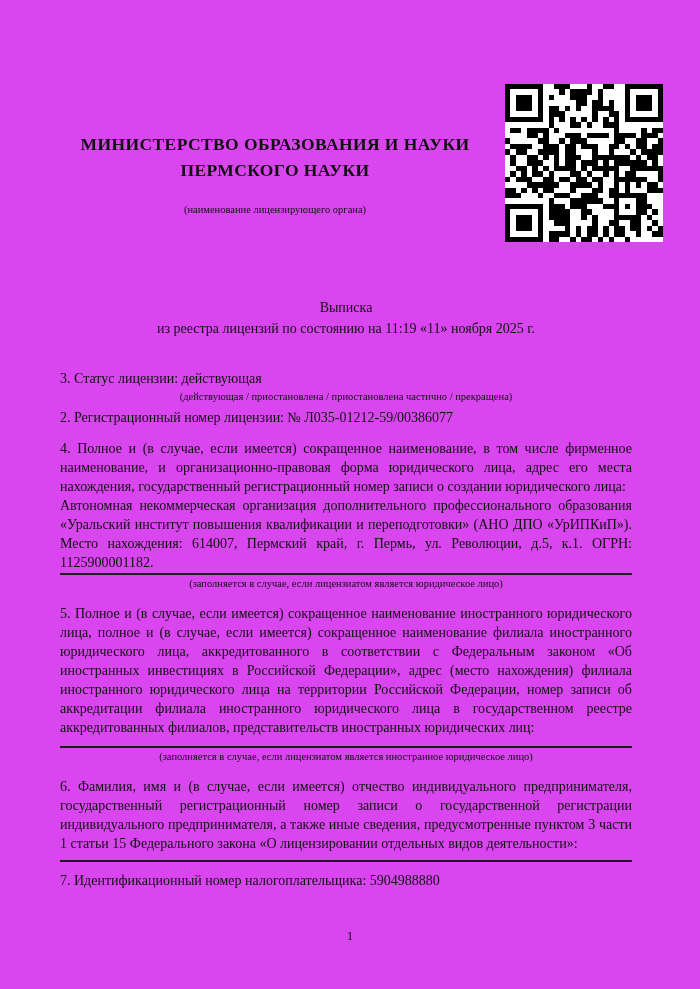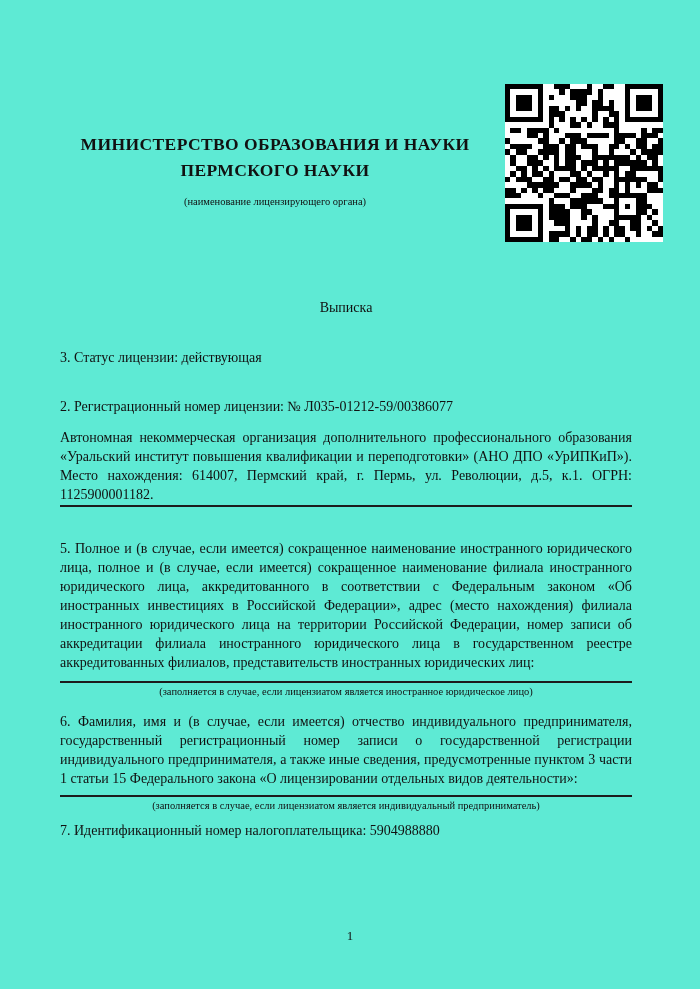--- a/index.html
+++ b/index.html
@@ -4,21 +4,21 @@
 <style>
   html, body {
     margin: 0;
     padding: 0;
     background: #ffffff;
   }
   .page {
     position: relative;
     width: 700px;
     height: 989px;
-    background: #5eead4;
+    background: #d946ef;
     color: #111;
     font-family: "Liberation Serif", "DejaVu Serif", serif;
     font-size: 14px;
     line-height: 19px;
     overflow: hidden;
     box-sizing: border-box;
   }
   
   .ministry-block {
     position: absolute;
@@ -29,21 +29,21 @@
   }
   .ministry-name {
     font-weight: bold;
     font-size: 17.5px;
     line-height: 26px;
     letter-spacing: 0.4px;
   }
   .ministry-caption {
     font-size: 10.5px;
     line-height: 13px;
-    margin-top: 12px;
+    margin-top: 20px;
   }
   .qr-box {
     position: absolute;
     top: 84px;
     right: 37px;
     width: 158px;
     height: 158px;
   }
   .qr-box svg { display: block; width: 158px; height: 158px; shape-rendering: crispEdges; }
   
@@ -68,24 +68,24 @@
     line-height: 13px;
     text-align: center;
     margin-top: 2px;
   }
   .rule {
     border-top: 2px solid #1c1c1c;
     height: 0;
     width: 100%;
   }
   .mt-item1 { margin-top: 30px; }
-  .mt-item2 { margin-top: 30px; }
+  .mt-item2 { margin-top: 5px; }
   .mt-item3 { margin-top: 15px; }
   .mt-item4 { margin-top: 12px; }
-  .mt-item5 { margin-top: 32px; }
+  .mt-item5 { margin-top: 14px; }
   .mt-item6 { margin-top: 14px; }
   .mt-item7 { margin-top: 9px; }
   .rule-gap-sm { margin-top: 1px; }
   .rule-gap-md { margin-top: 7px; }
   .rule-gap-lg { margin-top: 9px; }
   .page-number {
     position: absolute;
     top: 926px;
     left: 0;
     width: 100%;
@@ -557,46 +557,49 @@
           <rect x="19" y="28" width="1" height="1"></rect>
           <rect x="22" y="28" width="1" height="1"></rect>
         </g>
       </svg>
     </div>
 
   <div class="content">
 
     <div class="doc-title">
       <div>Выписка</div>
+      <div>из реестра лицензий по состоянию на 11:19 «11» ноября 2025 г.</div>
     </div>
 
     <div class="item mt-item1">
       <p>3. Статус лицензии: действующая</p>
+      <div class="small-caption">(действующая / приостановлена / приостановлена частично / прекращена)</div>
     </div>
 
     <div class="item mt-item2">
       <p>2. Регистрационный номер лицензии: № Л035-01212-59/00386077</p>
     </div>
 
 
     <div class="item mt-item4">
+      <p class="just">4. Полное и (в случае, если имеется) сокращенное наименование, в том числе фирменное наименование, и организационно-правовая форма юридического лица, адрес его места нахождения, государственный регистрационный номер записи о создании юридического лица:</p>
       <p class="just">Автономная некоммерческая организация дополнительного профессионального образования «Уральский институт повышения квалификации и переподготовки» (АНО ДПО «УрИПКиП»). Место нахождения: 614007, Пермский край, г. Пермь, ул. Революции, д.5, к.1. ОГРН: 1125900001182.</p>
       <div class="rule rule-gap-sm"></div>
+      <div class="small-caption">(заполняется в случае, если лицензиатом является юридическое лицо)</div>
     </div>
 
     <div class="item mt-item5">
       <p class="just">5. Полное и (в случае, если имеется) сокращенное наименование иностранного юридического лица, полное и (в случае, если имеется) сокращенное наименование филиала иностранного юридического лица, аккредитованного в соответствии с Федеральным законом «Об иностранных инвестициях в Российской Федерации», адрес (место нахождения) филиала иностранного юридического лица на территории Российской Федерации, номер записи об аккредитации филиала иностранного юридического лица в государственном реестре аккредитованных филиалов, представительств иностранных юридических лиц:</p>
       <div class="rule rule-gap-lg"></div>
       <div class="small-caption">(заполняется в случае, если лицензиатом является иностранное юридическое лицо)</div>
     </div>
 
     <div class="item mt-item6">
       <p class="just">6. Фамилия, имя и (в случае, если имеется) отчество индивидуального предпринимателя, государственный регистрационный номер записи о государственной регистрации индивидуального предпринимателя, а также иные сведения, предусмотренные пунктом 3 части 1 статьи 15 Федерального закона «О лицензировании отдельных видов деятельности»:</p>
       <div class="rule rule-gap-md"></div>
-      <div class="small-caption">(заполняется в случае, если лицензиатом является индивидуальный предприниматель)</div>
     </div>
 
     <div class="item mt-item7">
       <p>7. Идентификационный номер налогоплательщика: 5904988880</p>
     </div>
 
   </div>
 
   <div class="page-number">1</div>
 

